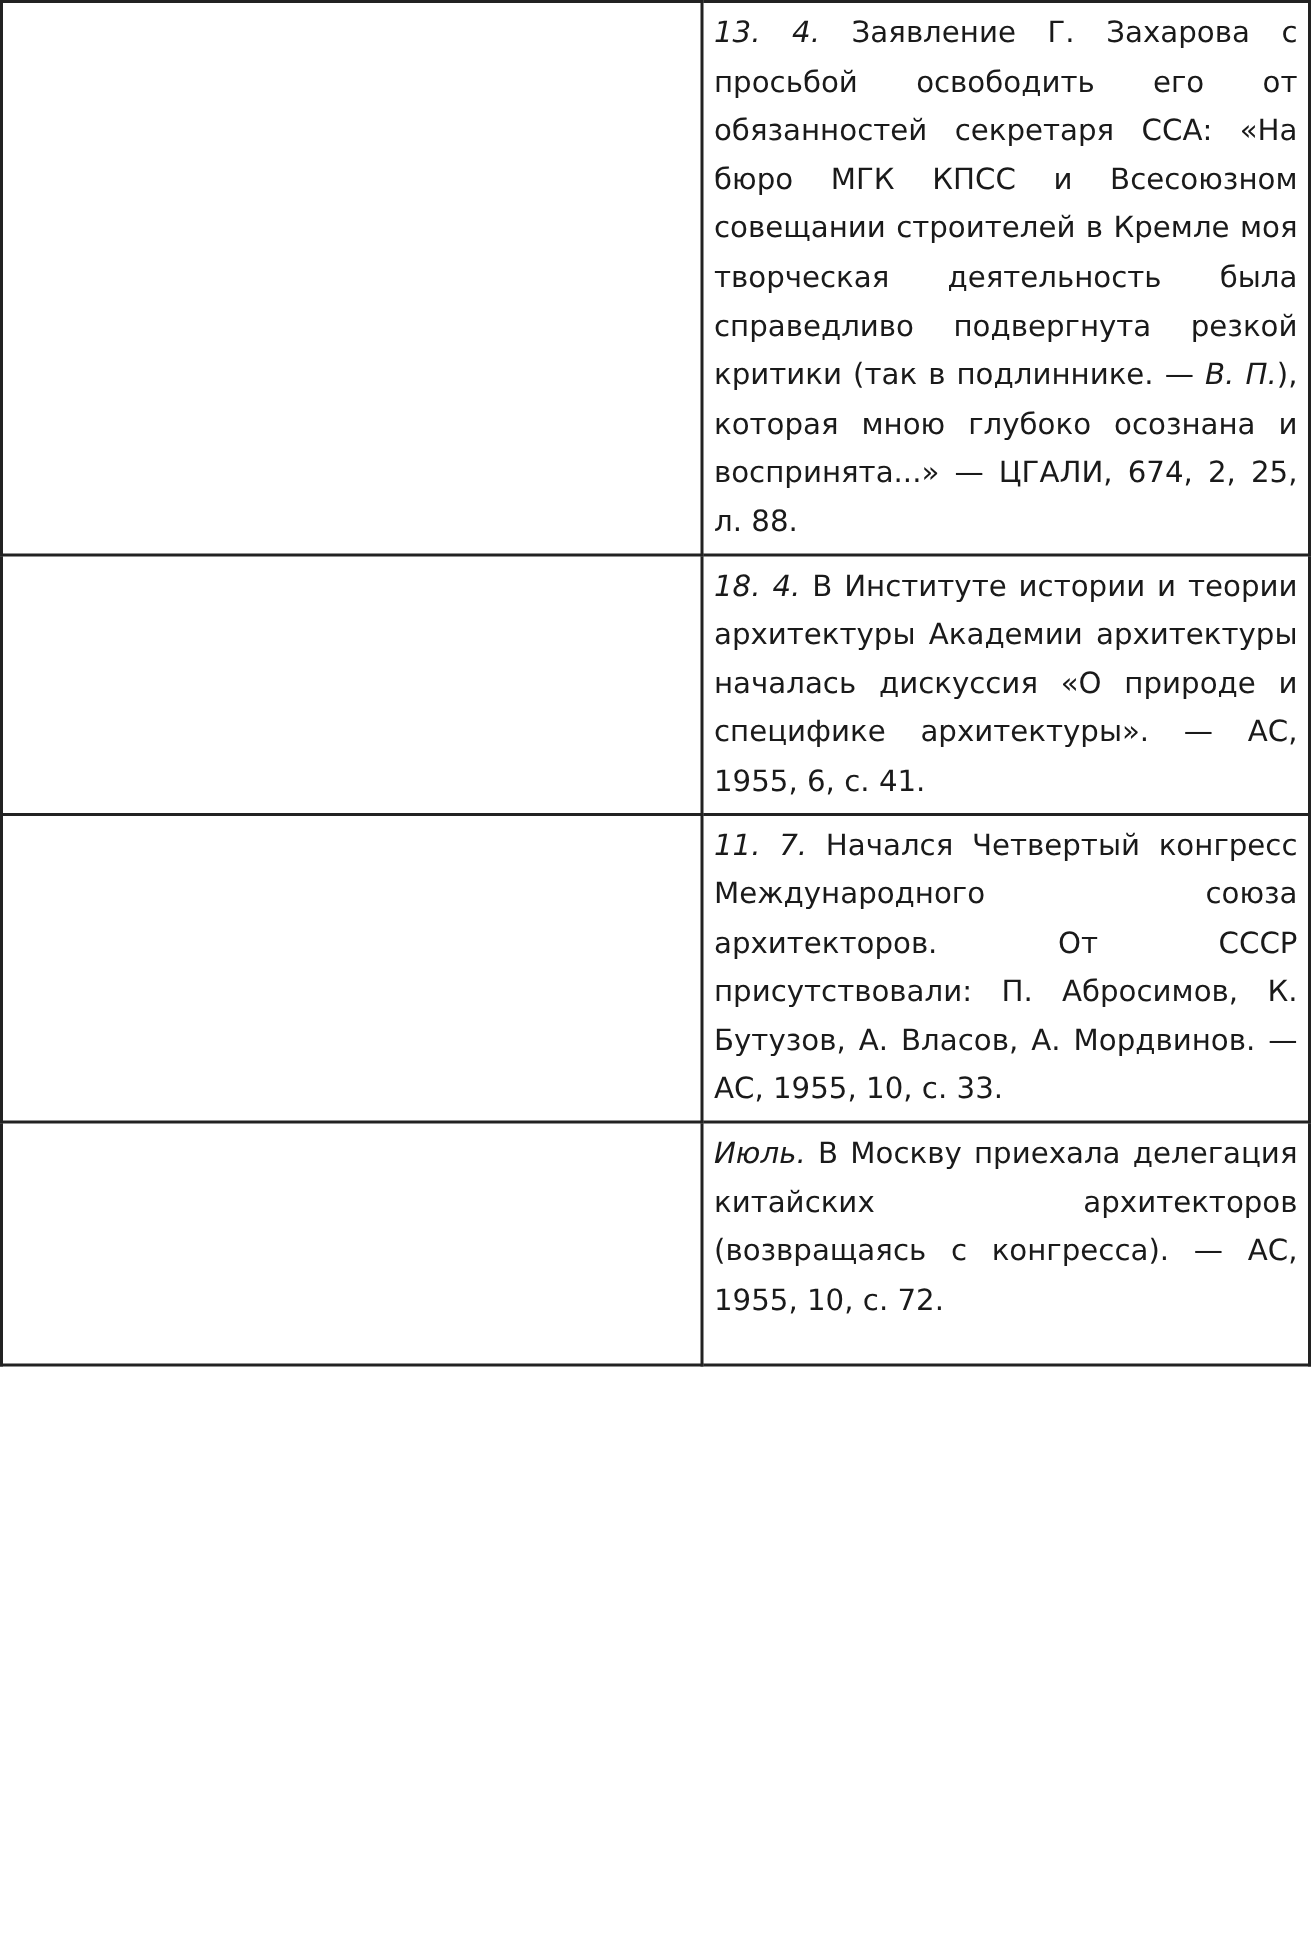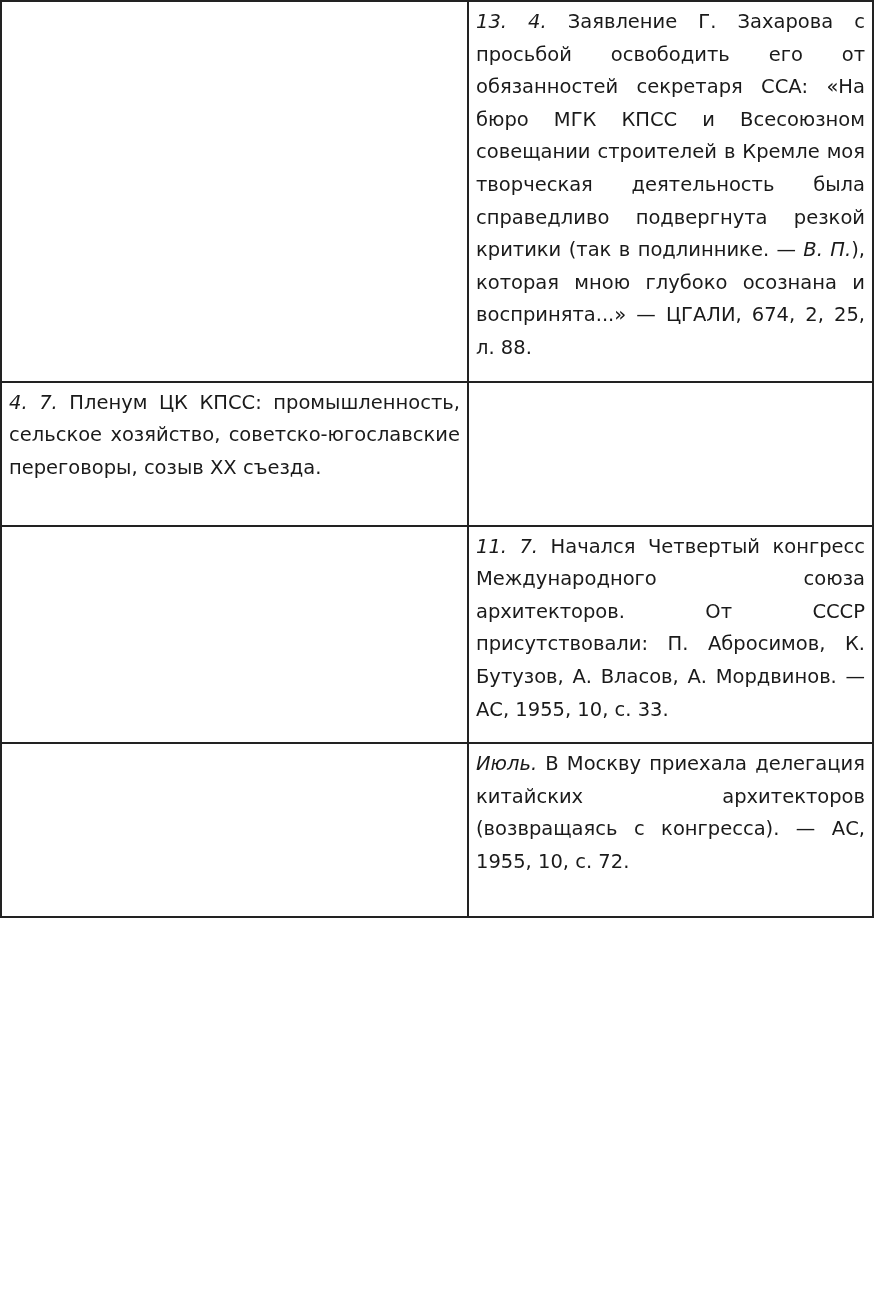--- a/index.html
+++ b/index.html
@@ -10,21 +10,21 @@
     border-collapse: collapse;
     table-layout: fixed;
     font-family: "DejaVu Sans", "Liberation Sans", sans-serif;
     font-size: 19.5px;
     line-height: 32.6px;
     color: #1a1a1a;
   }
   .chron-table td {
     border: 2px solid #222;
     vertical-align: top;
-    padding: 4px 7px 16px 7px;
+    padding: 4px 7px 4px 7px;
     text-align: justify;
     text-align-last: left;
     word-spacing: 0px;
   }
   .col-left { width: 452px; }
   .col-right { width: 392px; }
   .date { font-style: italic; }
   .it { font-style: italic; }
   tr.r1 td { height: 352px; }
   tr.r2 td { height: 158px; }
@@ -40,23 +40,23 @@
 <table class="chron-table">
   <colgroup>
     <col class="col-left">
     <col class="col-right">
   </colgroup>
   <tbody>
     <tr class="r1">
       <td></td>
       <td><span class="date">13. 4.</span><span> Заявление Г. Захарова с просьбой освободить его от обязанностей секретаря ССА: «На бюро МГК КПСС и Всесоюзном совещании строителей в Кремле моя творческая деятельность была справедливо подвергнута резкой критики (так в подлиннике. — </span><span class="it">В. П.</span><span>), которая мною глубоко осознана и воспринята...» — ЦГАЛИ, 674, 2, 25, л. 88.</span></td>
     </tr>
-    <tr class="r5">
-      <td><span class="date">4. 7.</span><span> Пленум ЦК КПСС: промышленность, сельское хозяйство, советско-югославские переговоры, созыв XX съезда.</span></td>
+    <tr class="r2">
       <td></td>
+      <td><span class="date">18. 4.</span><span> В Институте истории и теории архитектуры Академии архитектуры началась дискуссия «О природе и специфике архитектуры». — АС, 1955, 6, с. 41.</span></td>
     </tr>
     <tr class="r6">
       <td></td>
       <td><span class="date">11. 7.</span><span> Начался Четвертый конгресс Международного союза архитекторов. От СССР присутствовали: П. Абросимов, К. Бутузов, А. Власов, А. Мордвинов. — АС, 1955, 10, с. 33.</span></td>
     </tr>
     <tr class="r7">
       <td></td>
       <td><span class="date">Июль.</span><span> В Москву приехала делегация китайских архитекторов (возвращаясь с конгресса). — АС, 1955, 10, с. 72.</span></td>
     </tr>
   </tbody>

